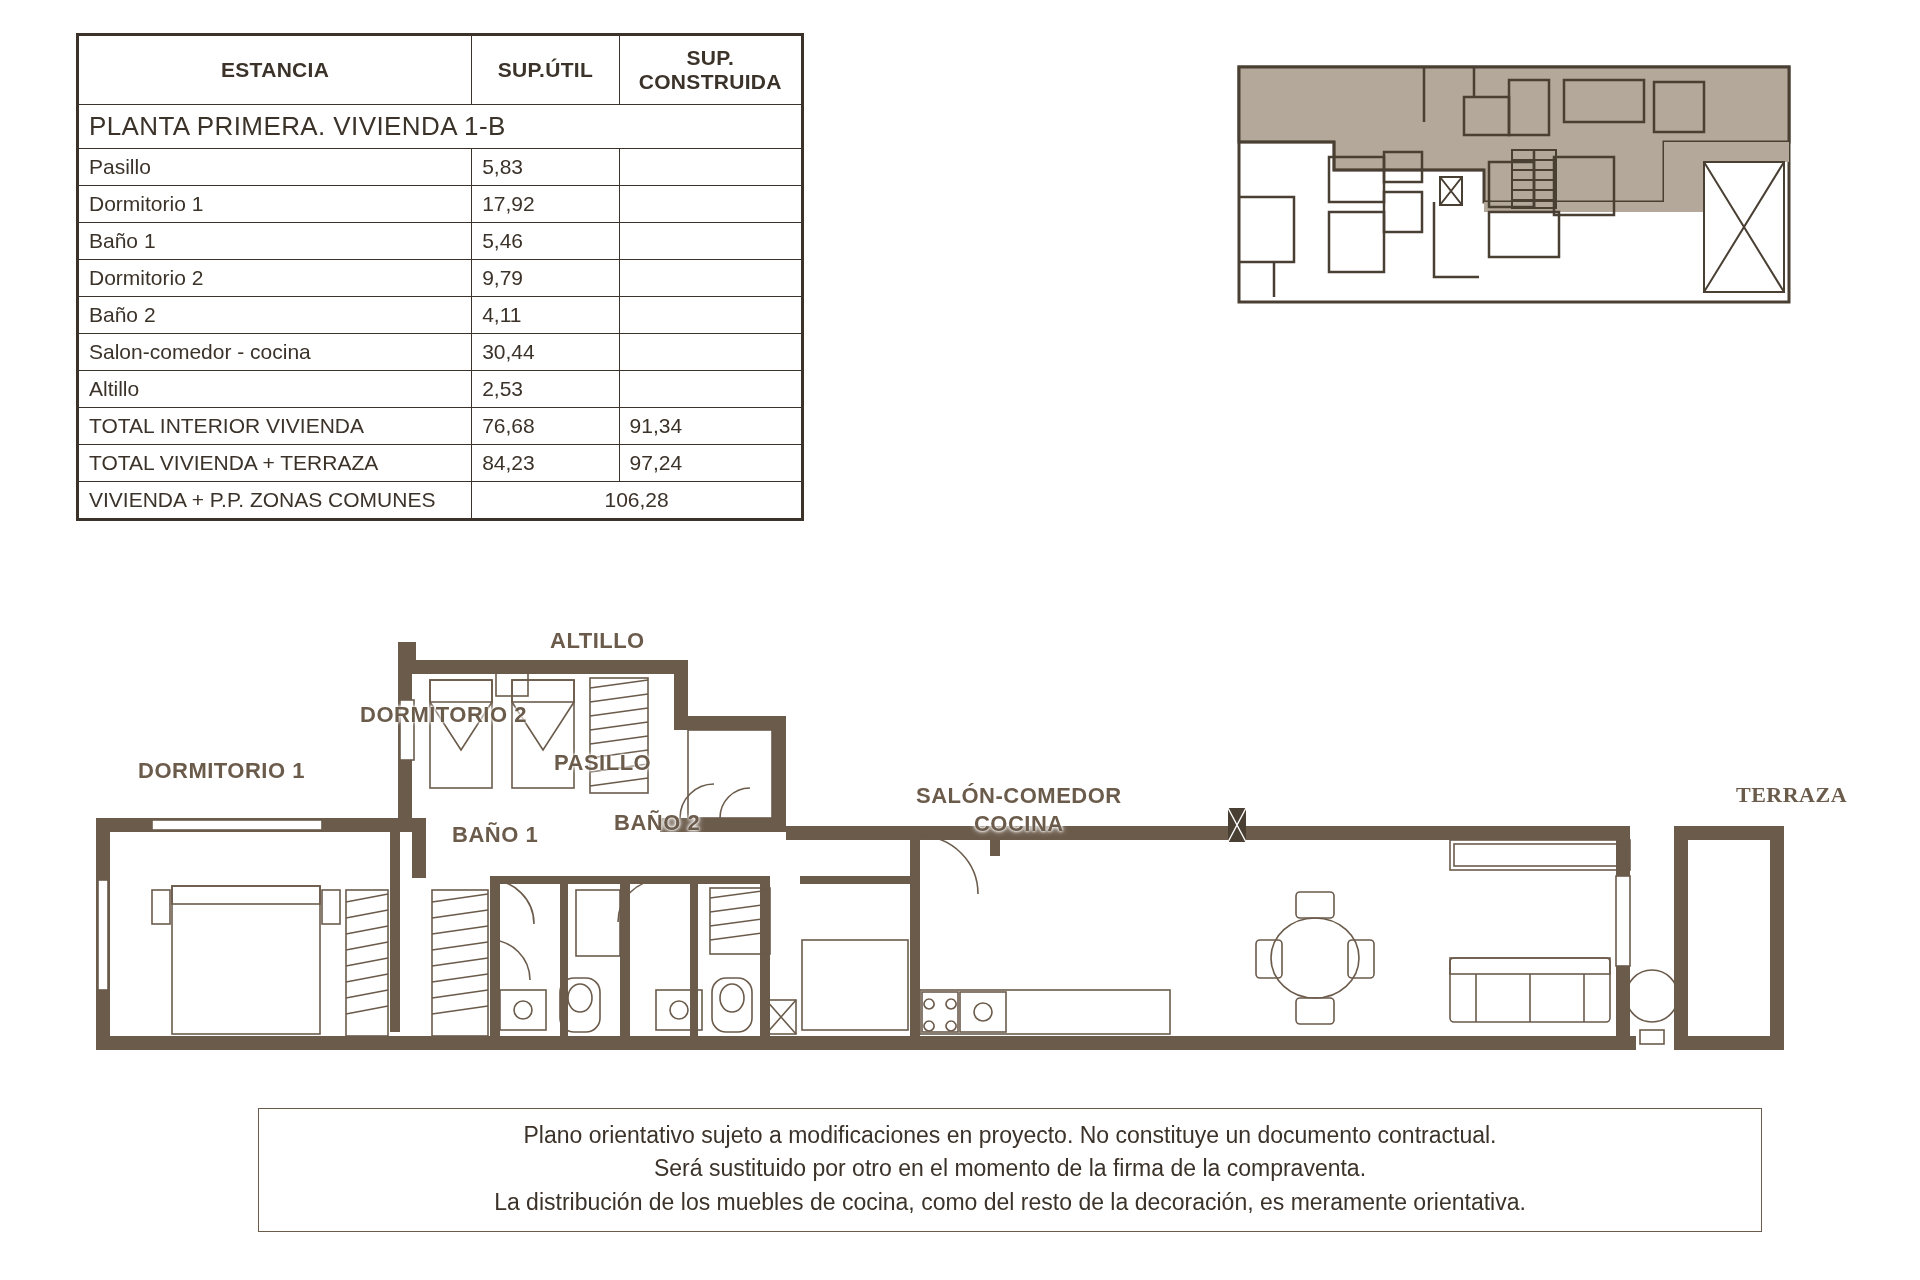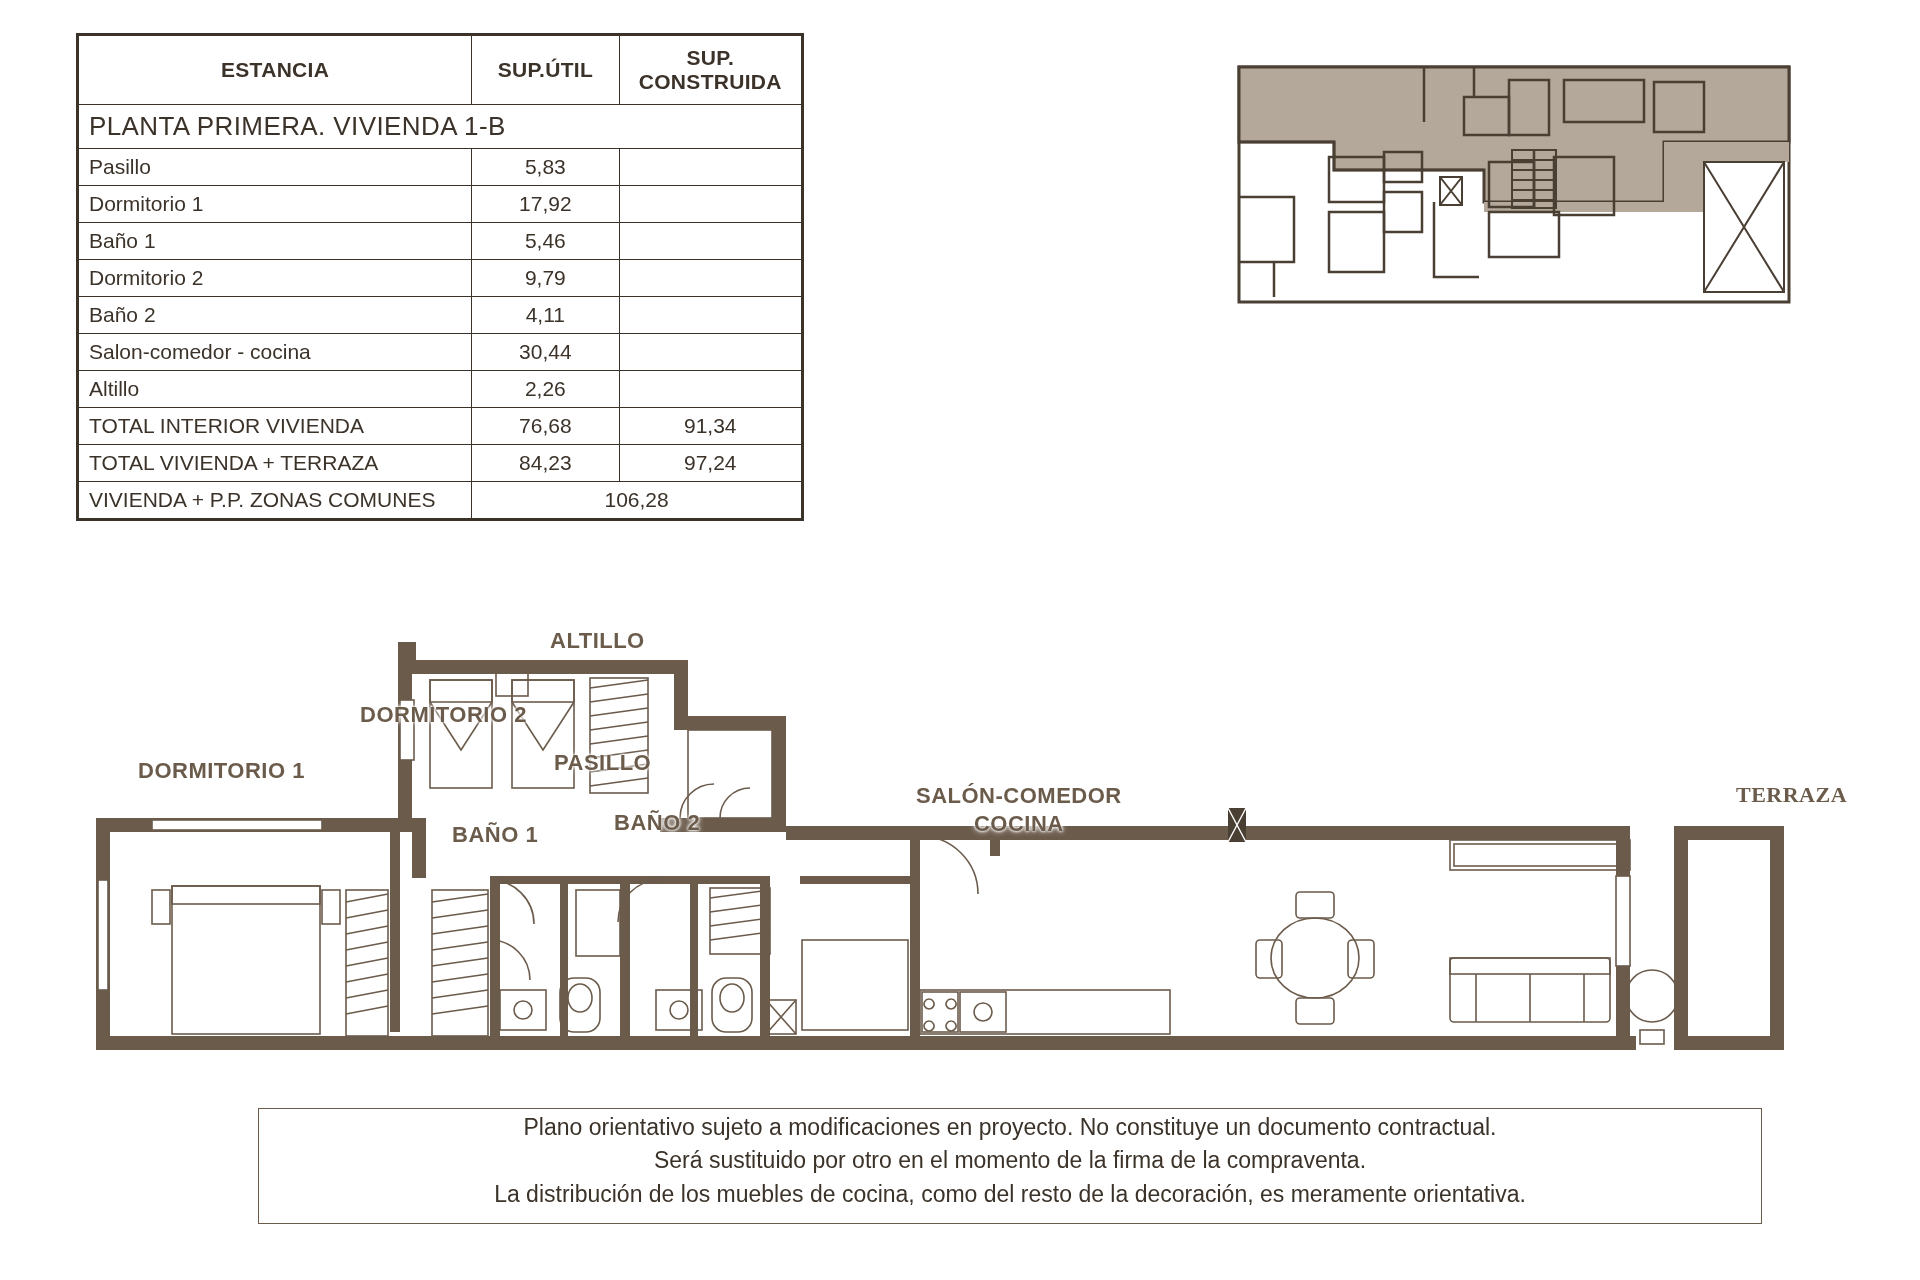--- a/index.html
+++ b/index.html
@@ -49,21 +49,21 @@
   .col-util { width: 150px; text-align: center; }
   .col-const { width: 180px; text-align: center; }
   .row-section td {
     font-weight: bold;
     font-size: 26px;
     letter-spacing: .4px;
     padding-top: 9px;
     padding-bottom: 9px;
   }
   .row-total td { font-weight: bold; margin-top: 17px; }
-  .num { text-align: center; }
+  .num { }
   .span-both { text-align: center; }
 
   
   .keyplan {
     position: absolute;
     left: 1234px;
     top: 62px;
     width: 560px;
     height: 260px;
   }
@@ -90,21 +90,21 @@
   .room-label.two-line { text-align: center; line-height: 1.25; }
 
   
   .disclaimer {
     position: absolute;
     left: 258px;
     top: 1108px;
     width: 1504px;
     border: 1px solid #6b5b4b;
     box-sizing: border-box;
-    padding: 2px 16px 12px 16px;
+    padding: 10px 16px 12px 16px;
     font-size: 23px;
     line-height: 1.45;
     color: #3b3229;
     text-align: center;
   }
   .disclaimer p { margin: 0; }
 </style>
 </head>
 <body>
 
@@ -146,21 +146,21 @@
         <td class="num">4,11</td>
         <td class="num"></td>
       </tr>
       <tr>
         <td>Salon-comedor - cocina</td>
         <td class="num">30,44</td>
         <td class="num"></td>
       </tr>
       <tr>
         <td>Altillo</td>
-        <td class="num">2,26</td>
+        <td class="num">2,53</td>
         <td class="num"></td>
       </tr>
       <tr class="row-total">
         <td>TOTAL INTERIOR VIVIENDA</td>
         <td class="num">76,68</td>
         <td class="num">91,34</td>
       </tr>
       <tr class="row-total">
         <td>TOTAL VIVIENDA + TERRAZA</td>
         <td class="num">84,23</td>

